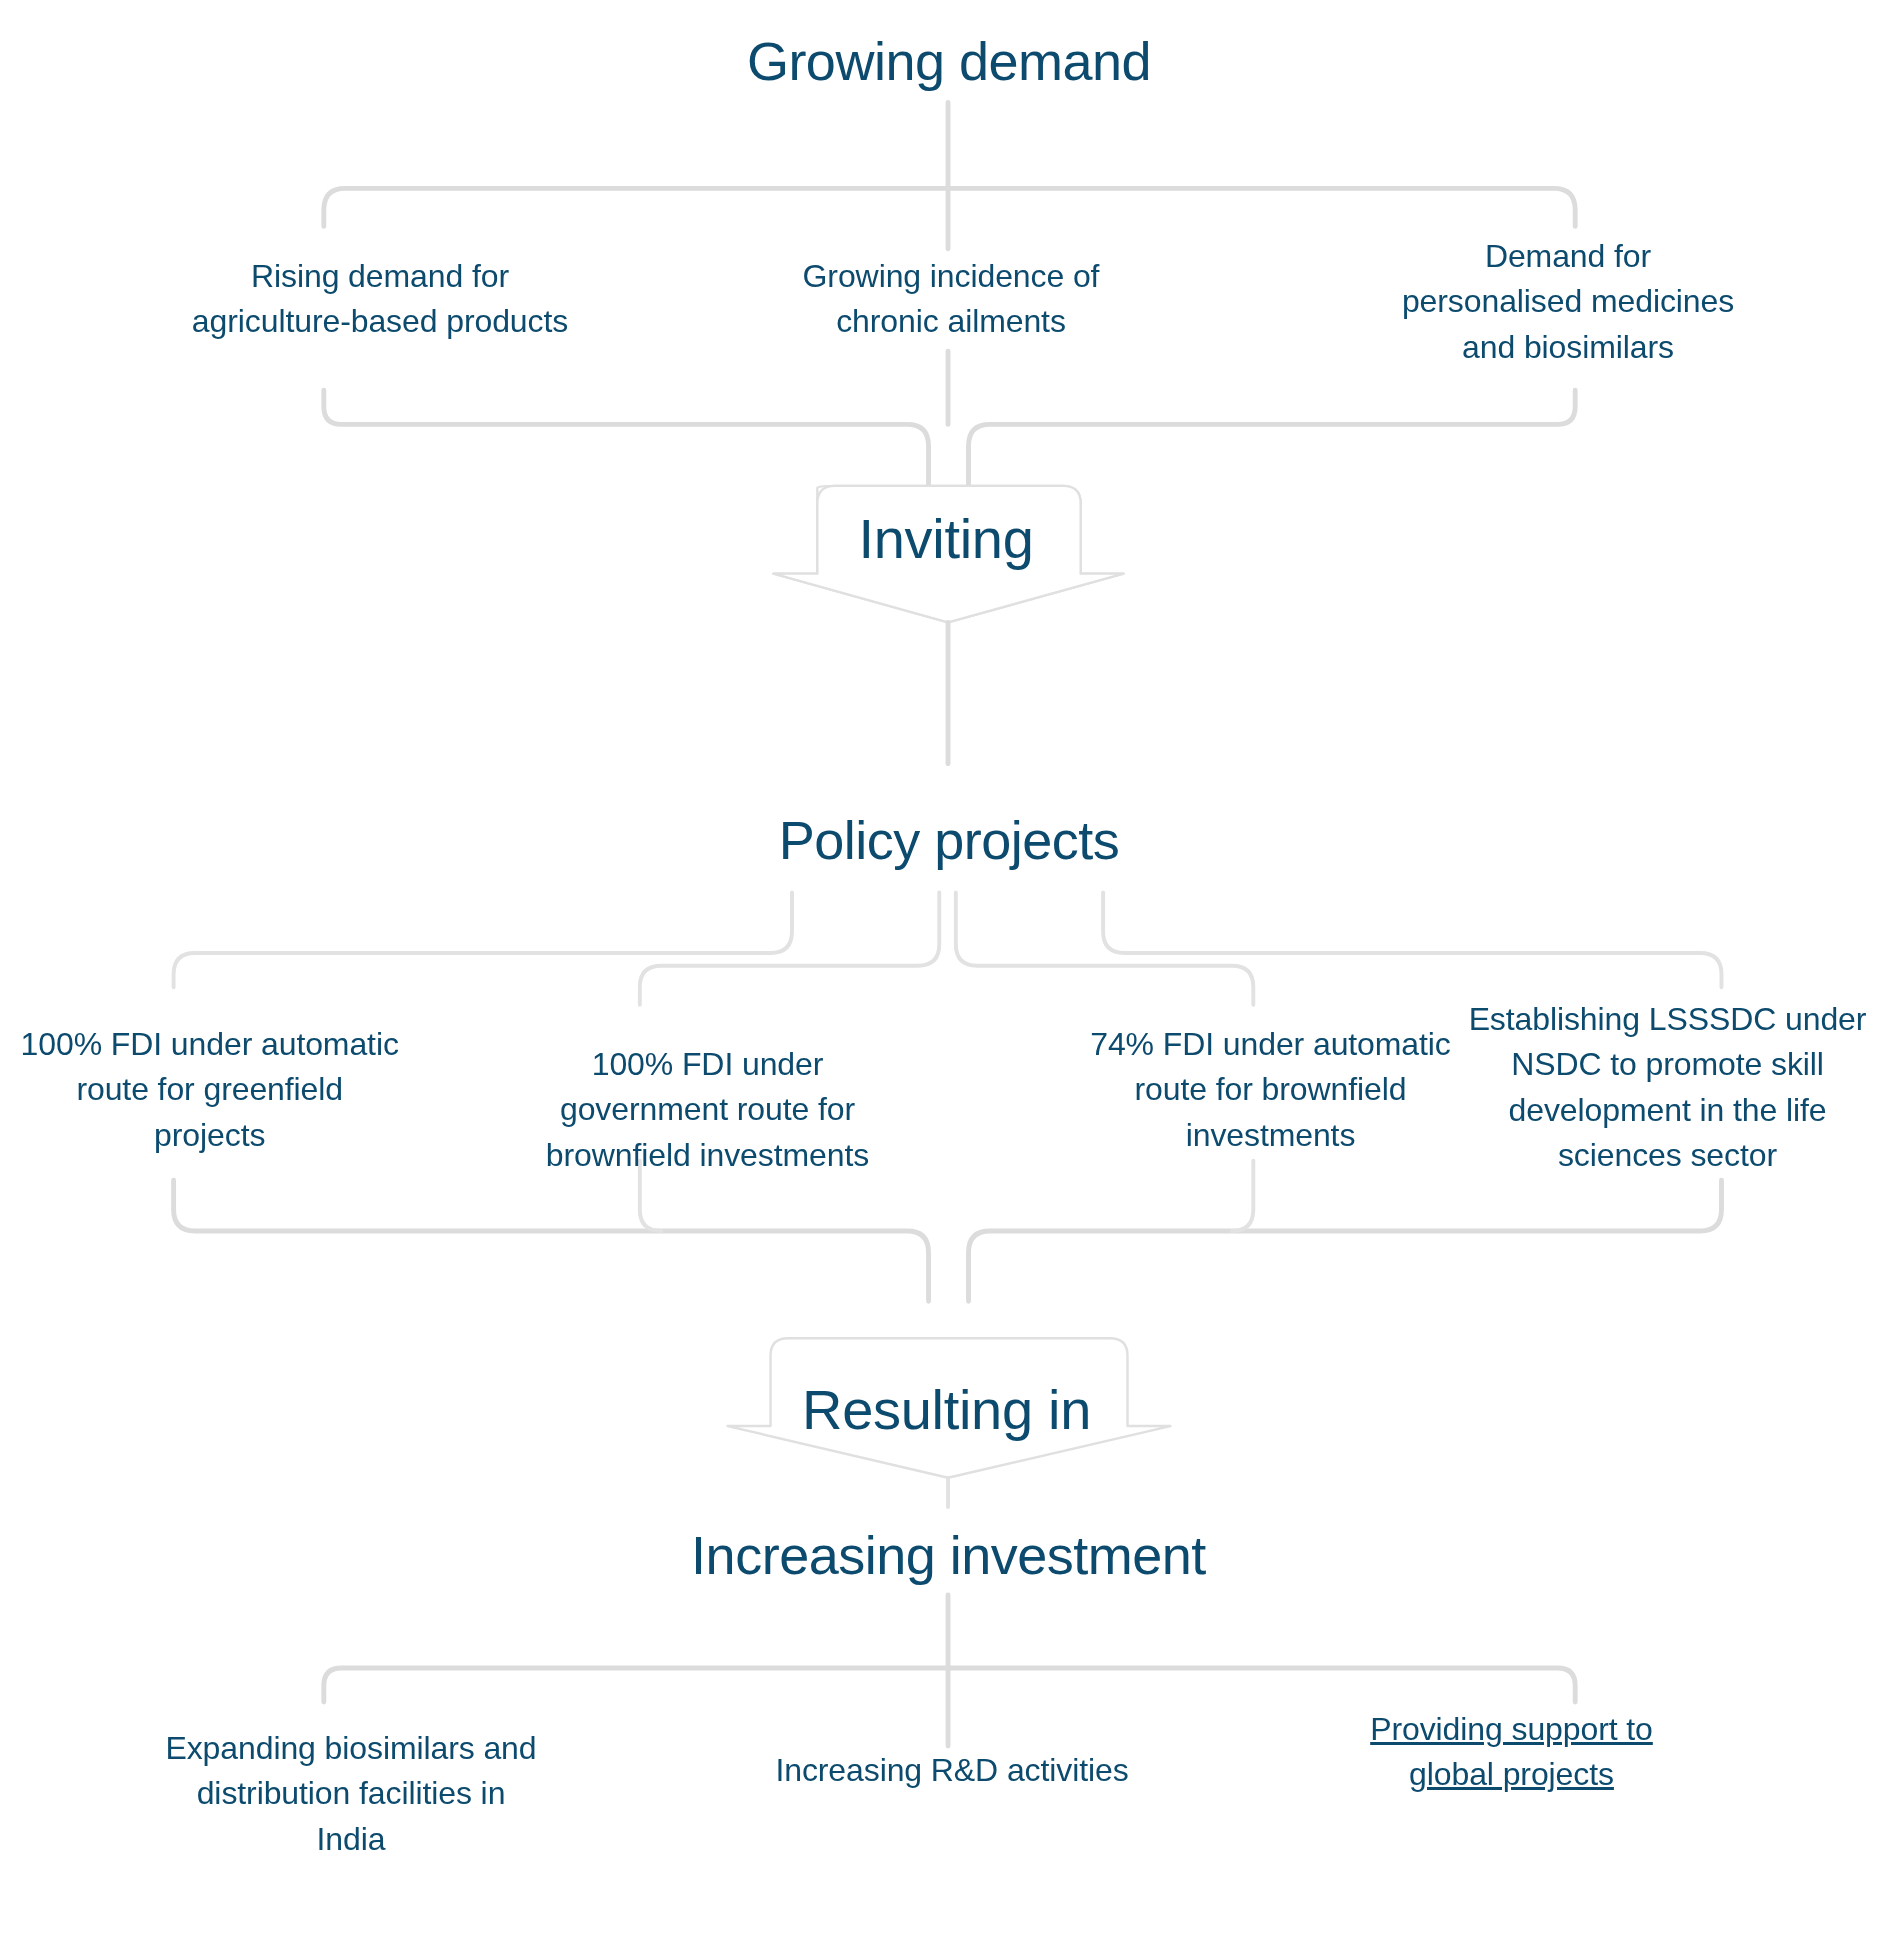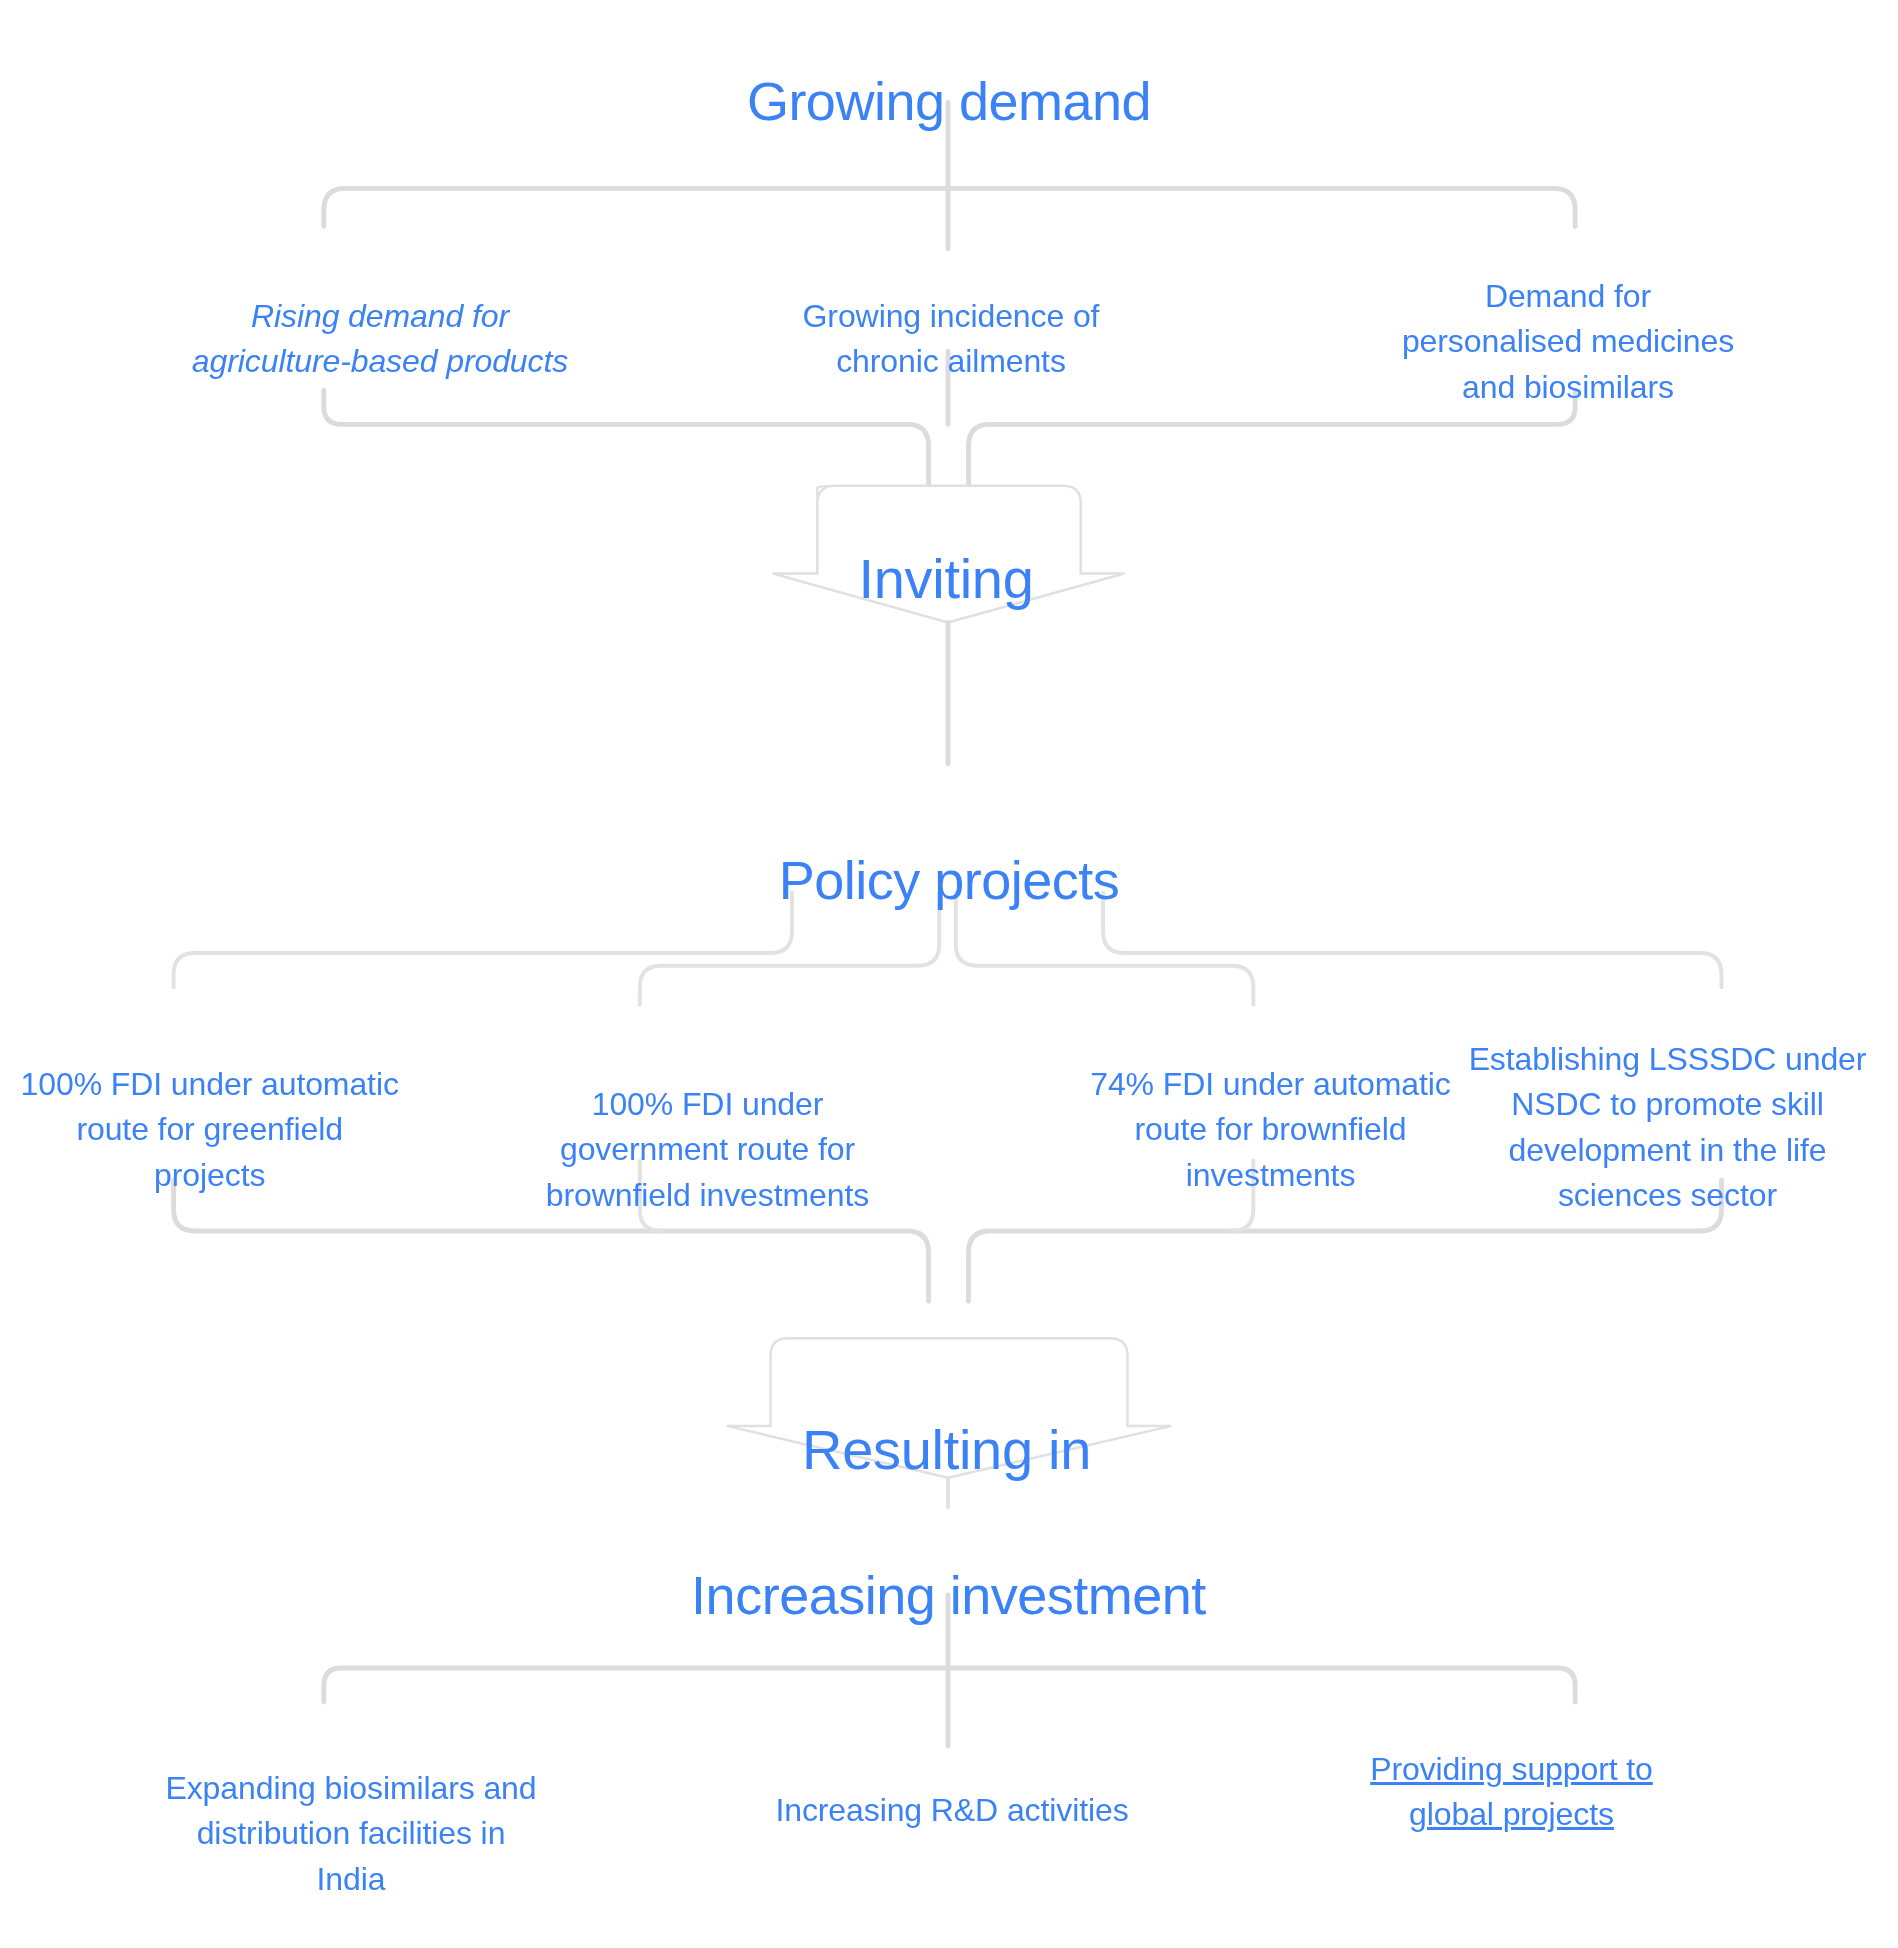--- a/index.html
+++ b/index.html
@@ -39,23 +39,22 @@
   .arrow-shape {
     fill: #ffffff;
     stroke: #e0e0e0;
     stroke-width: 2.5;
     stroke-linejoin: round;
   }
   .lbl {
     position: absolute;
     text-align: center;
     line-height: 1.42;
-    color: #3b82f6;
+    color: #0c4a6e;
     white-space: pre-line;
-    margin-top: 40px;
   }
   .heading {
     font-size: 54px;
     font-weight: 400;
     letter-spacing: -0.5px;
   }
   .arrow-label {
     font-size: 56px;
     font-weight: 400;
     letter-spacing: -0.3px;
@@ -66,21 +65,21 @@
     letter-spacing: -0.1px;
   }
   
   #h-growing-demand { left: 559px; top: 23.4px; width: 780px; }
   #h-policy-support { left: 559px; top: 802px; width: 780px; }
   #h-increasing-investment { left: 461px; top: 1517px; width: 975px; }
   
   #al-inviting { left: 741px; top: 499px; width: 410px; }
   #al-resulting-in { left: 722px; top: 1370px; width: 449px; }
   
-  #leaf-t1-0 { left: 107px; top: 254px; width: 546px; font-style: italic; }
+  #leaf-t1-0 { left: 107px; top: 254px; width: 546px; }
   #leaf-t1-1 { left: 678px; top: 254px; width: 546px; }
   #leaf-t1-2 { left: 1295px; top: 234px; width: 546px; }
   
   #leaf-t2-0 { left: -9.8px; top: 1022px; width: 439px; }
   #leaf-t2-1 { left: 488px; top: 1042px; width: 439px; }
   #leaf-t2-2 { left: 1051px; top: 1022px; width: 439px; }
   #leaf-t2-3 { left: 1453px; top: 997px; width: 429px; }
   
   #leaf-t3-0 { left: 107px; top: 1726px; width: 488px; }
   #leaf-t3-1 { left: 708px; top: 1748px; width: 488px; }

